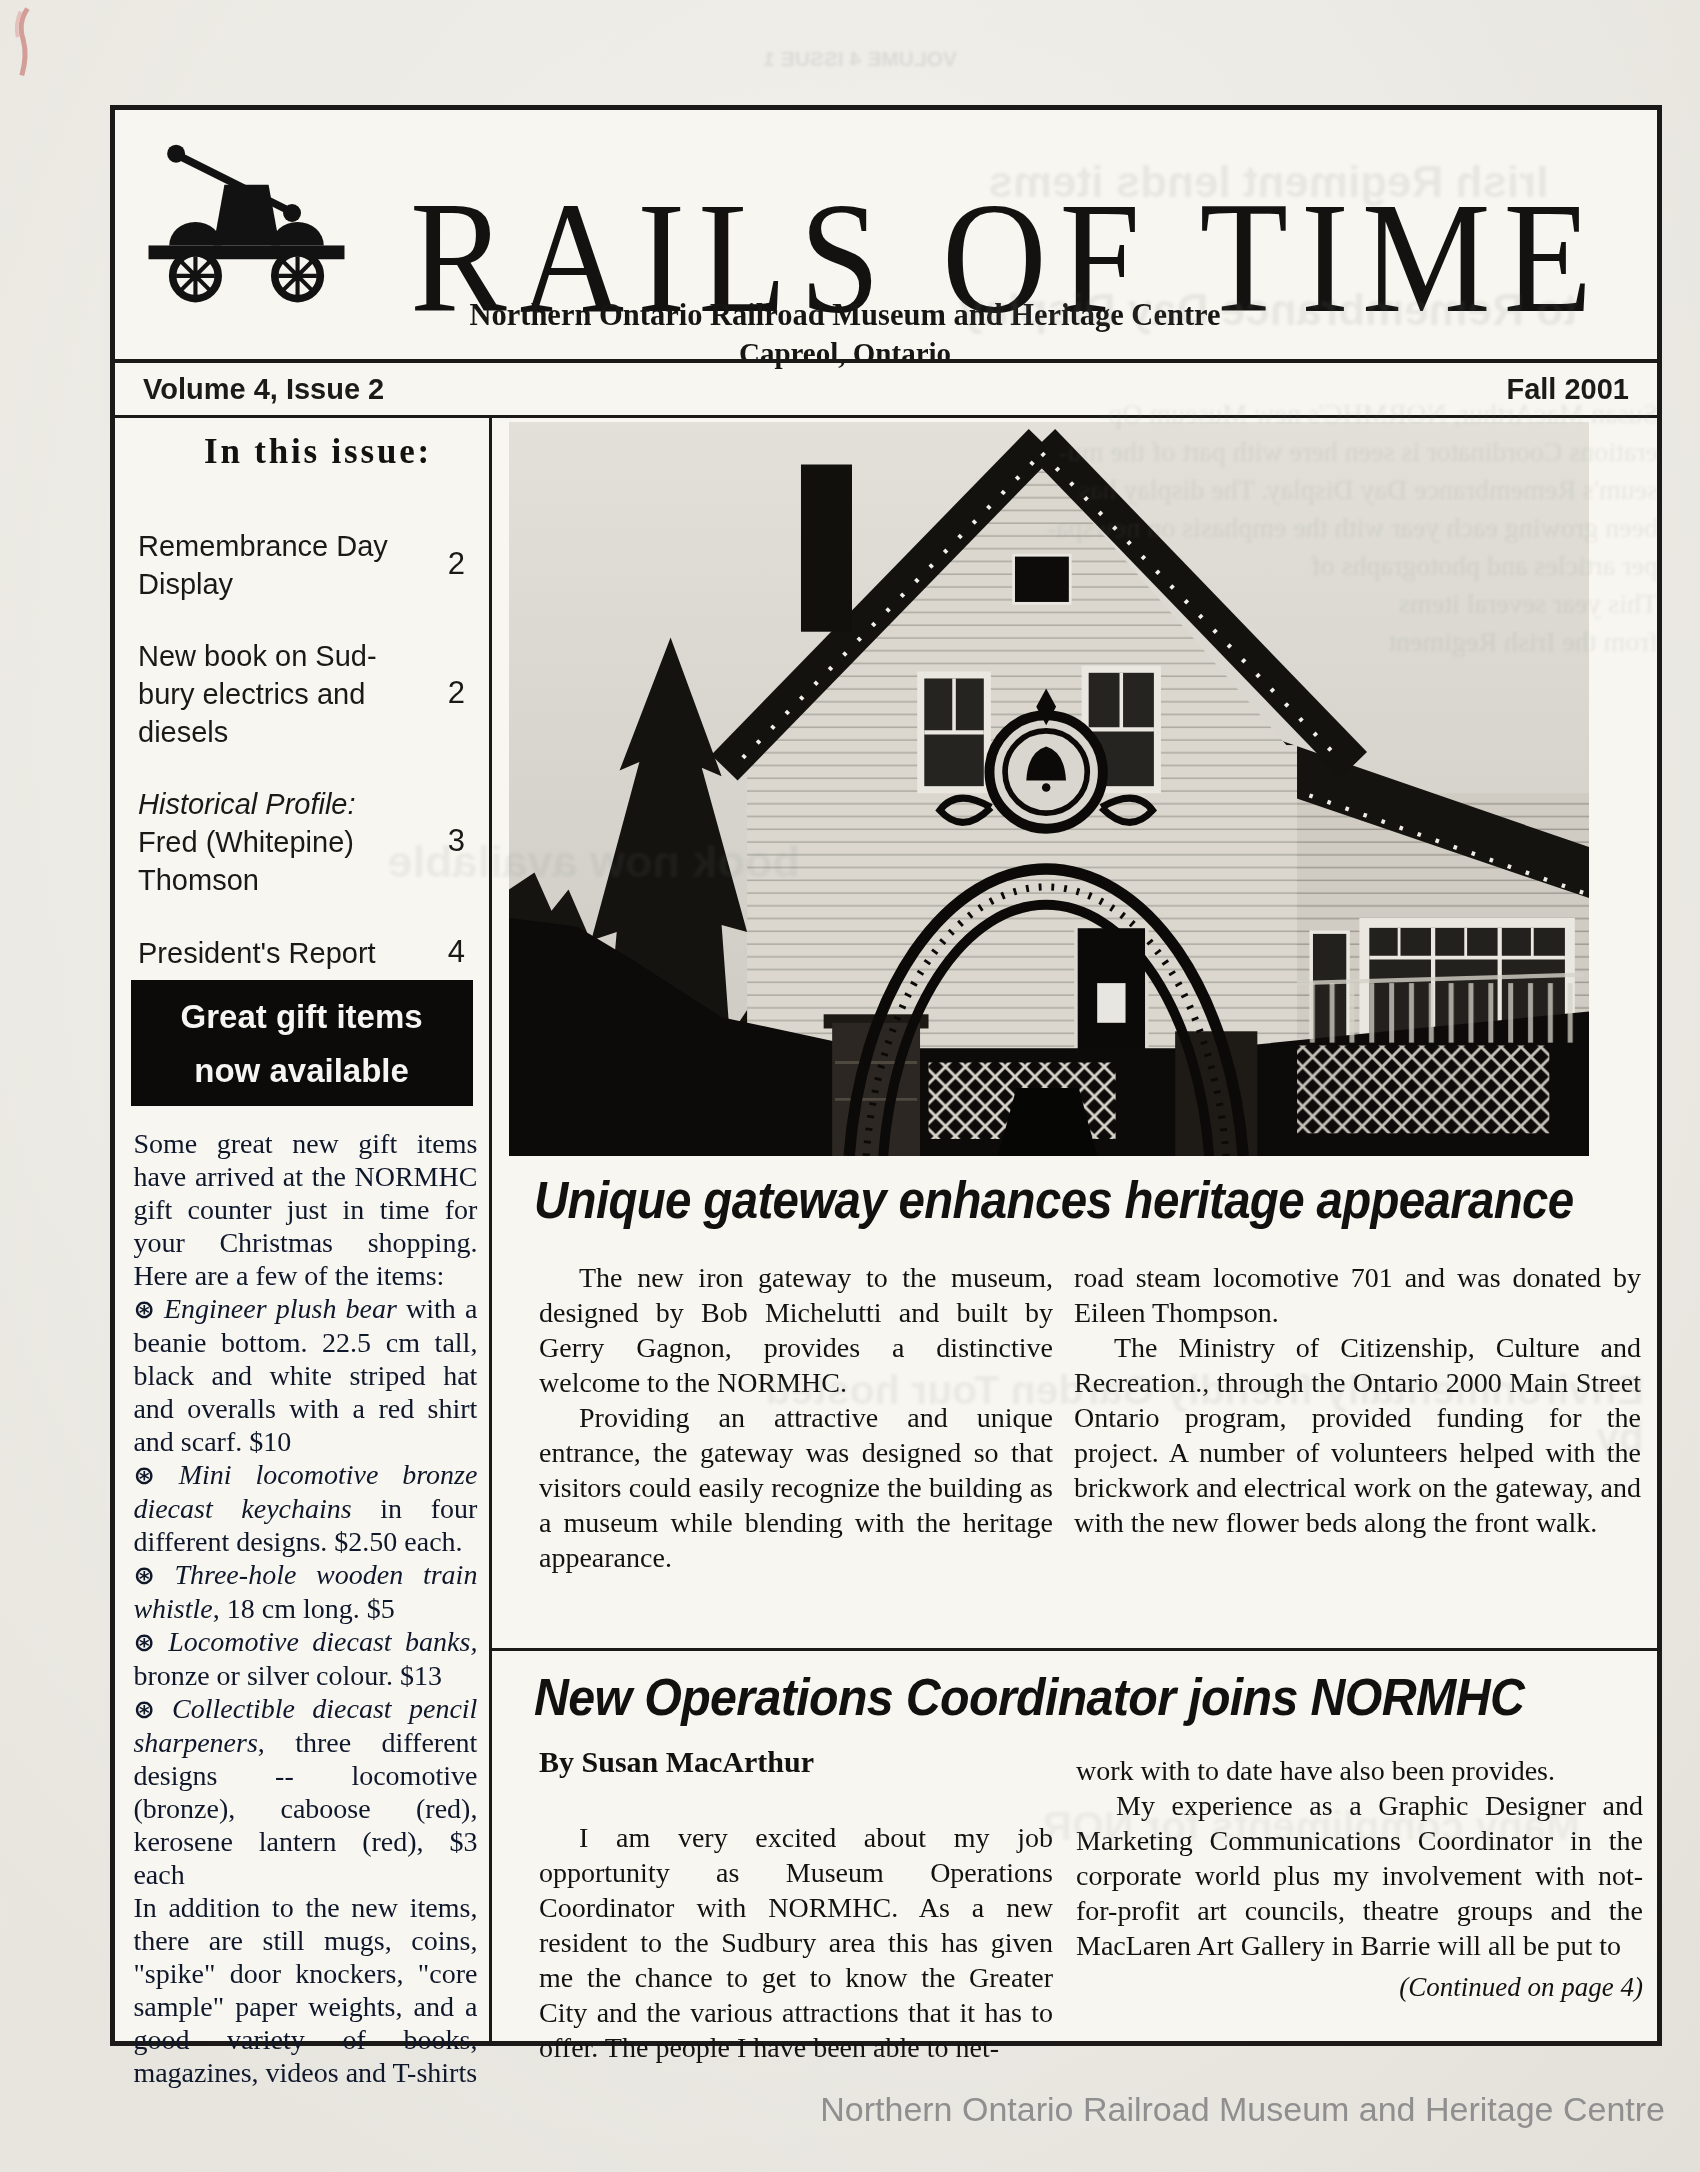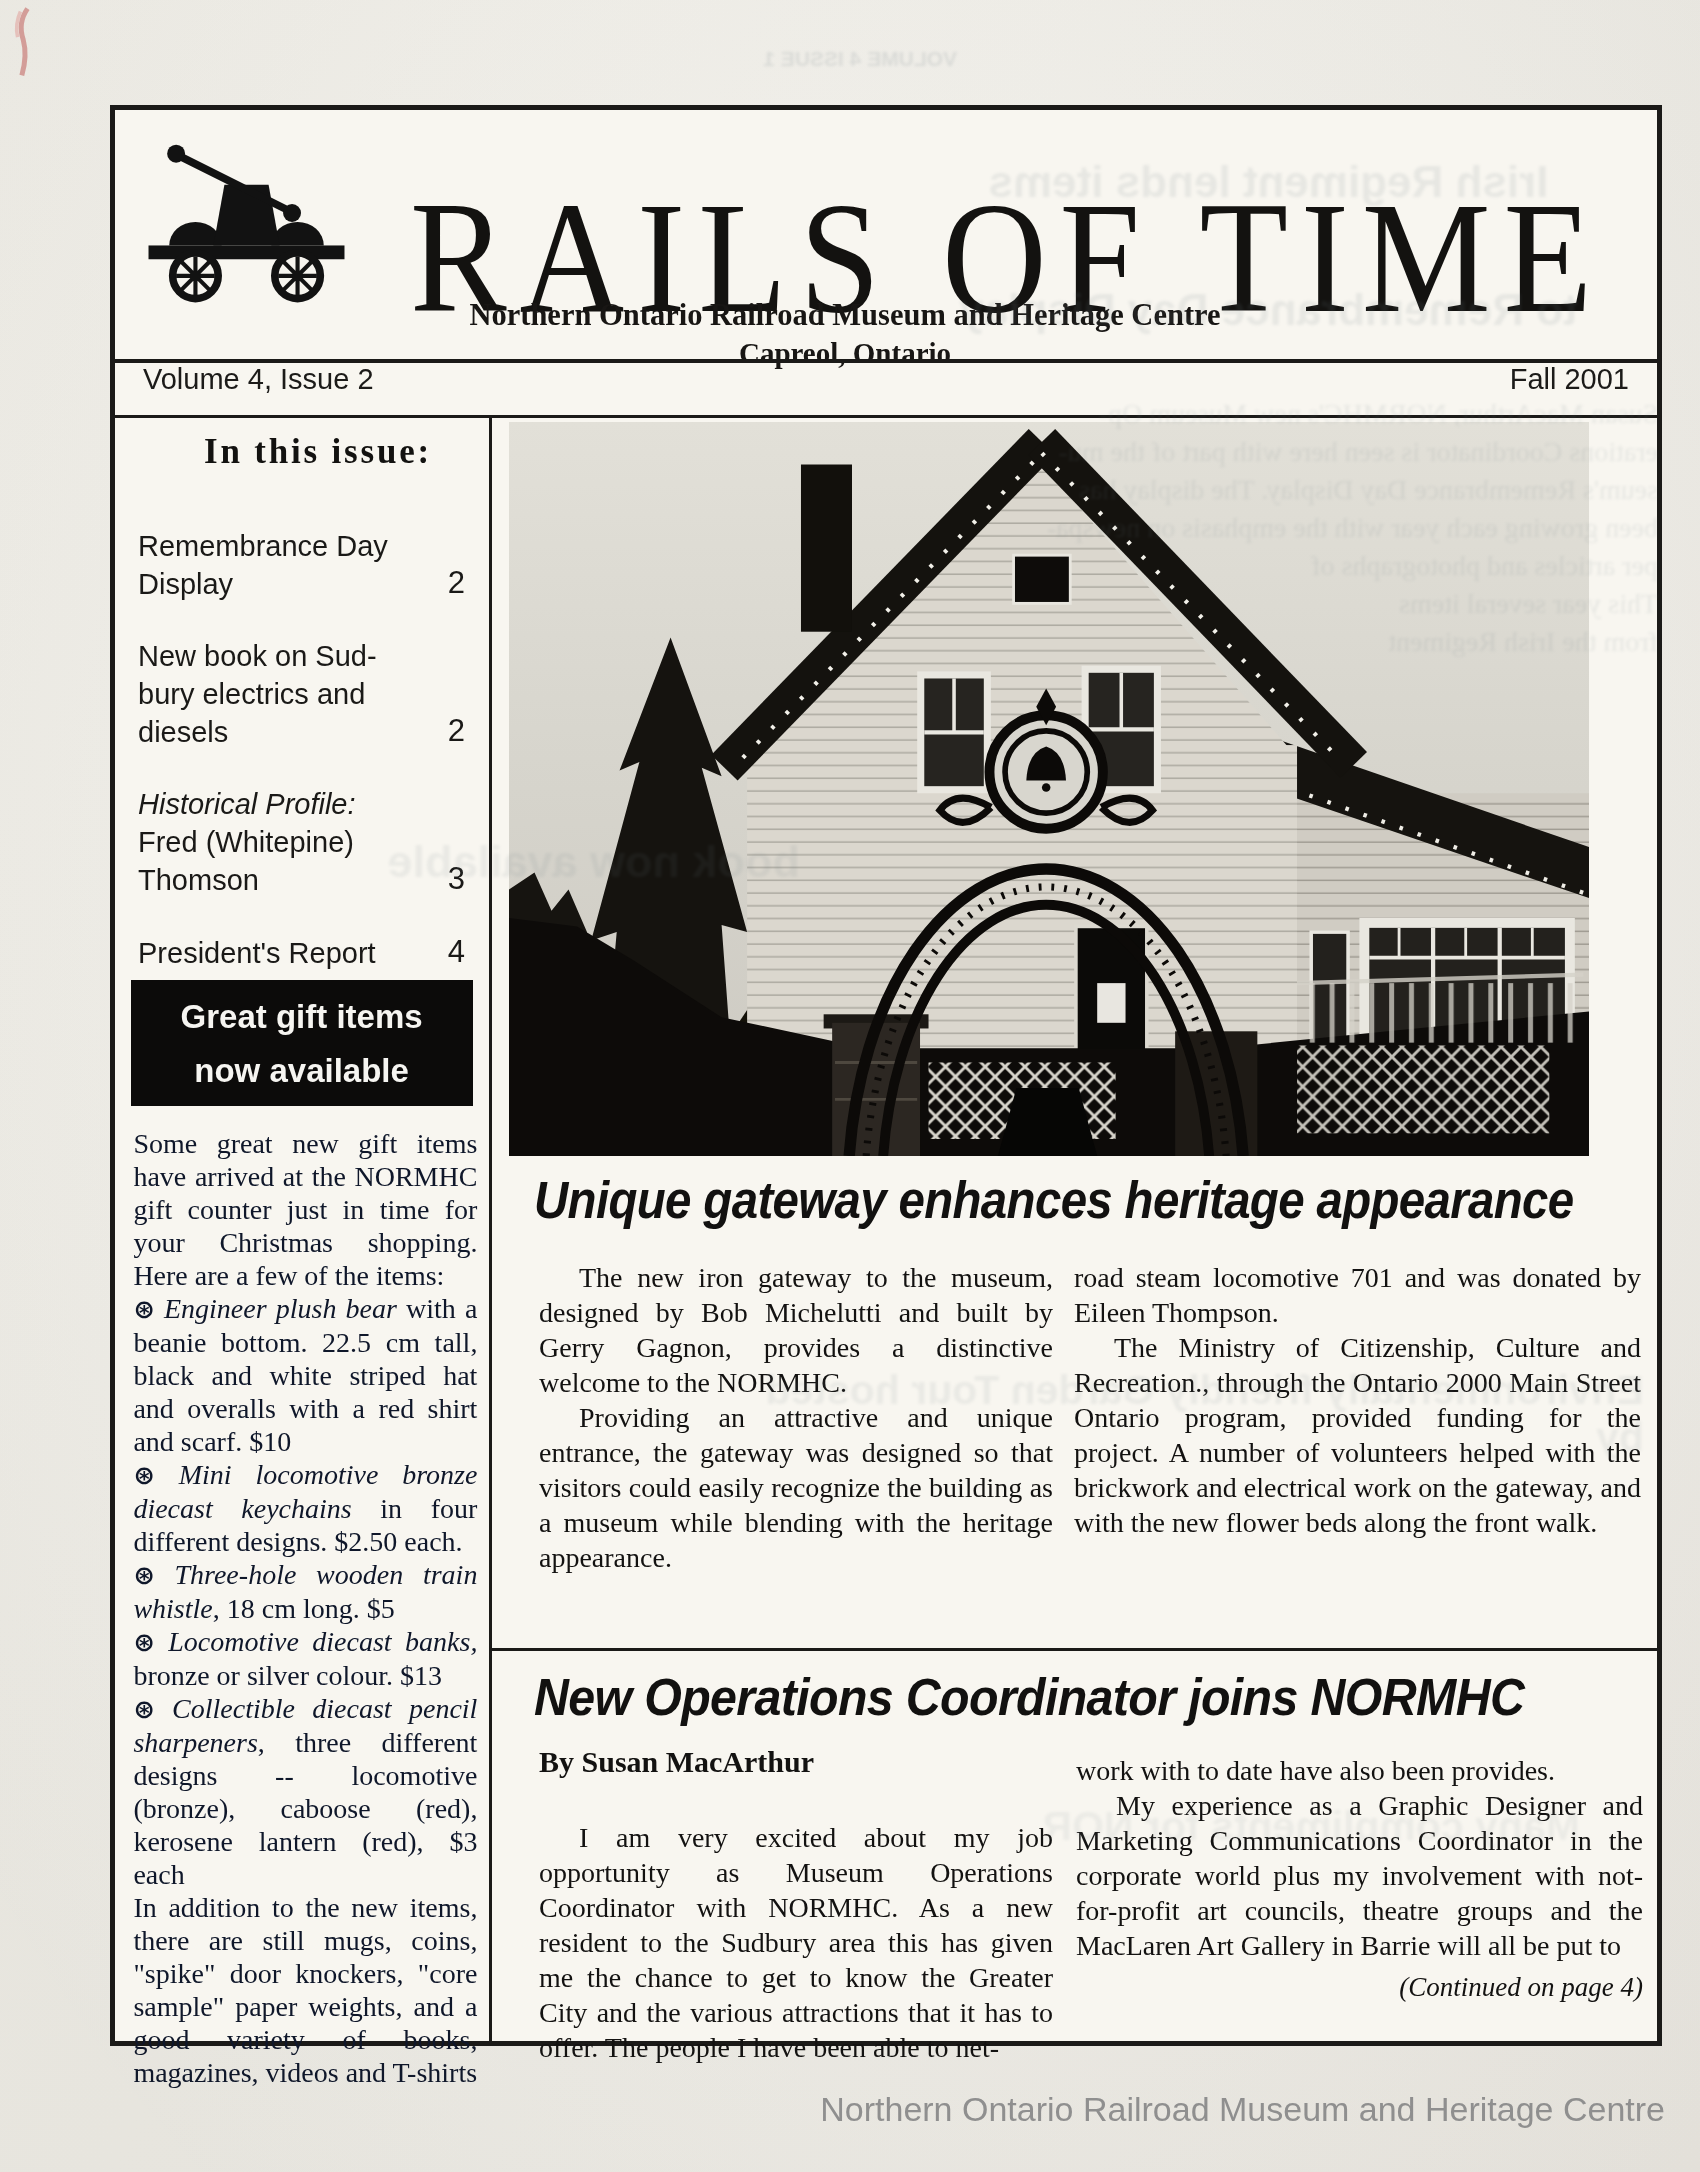--- a/index.html
+++ b/index.html
@@ -15,29 +15,29 @@
         font-size:145px;line-height:1;font-weight:400;letter-spacing:12.8px;white-space:nowrap;
         transform:scaleY(1.1);transform-origin:top center;color:#131210;}
   .mast-sub{position:absolute;left:0;width:1460px;text-align:center;font-weight:700;color:#181614;}
   .sub1{top:188px;font-size:30.5px;}
   .sub2{top:227px;font-size:29px;}
   .rule{position:absolute;background:#1b1a18;}
   .rule1{left:0;right:0;top:249px;height:3.5px;}
   .rule2{left:0;right:0;top:305px;height:2.8px;}
   .rule3{left:374px;right:0;top:1538px;height:2.8px;}
   .issuebar{position:absolute;left:0;right:0;top:253px;height:52px;display:flex;
-        justify-content:space-between;padding:0 28px;box-sizing:border-box;
-        font-family:"Liberation Sans","DejaVu Sans",sans-serif;font-size:29px;font-weight:400;color:#1c1b19;}
+        align-items:center;justify-content:space-between;padding:0 28px;box-sizing:border-box;
+        font-family:"Liberation Sans","DejaVu Sans",sans-serif;font-size:29px;font-weight:700;color:#1c1b19;}
   .vdivider{position:absolute;left:374px;top:305px;width:2.8px;bottom:0;background:#1b1a18;}
   
   .toc-head{position:absolute;left:16px;top:322px;width:374px;text-align:center;
         font-size:35px;font-weight:700;letter-spacing:2.8px;color:#131210;}
   .toc{position:absolute;left:23px;top:417px;width:327px;
         font-family:"Liberation Sans","DejaVu Sans",sans-serif;font-size:29px;line-height:38px;color:#1a1917;}
-  .toc-item{display:flex;justify-content:space-between;align-items:flex-end;margin-bottom:34px;}
+  .toc-item{display:flex;justify-content:space-between;align-items:center;margin-bottom:34px;}
   .toc-page{font-size:31px;padding-bottom:1.4px;}
   .toc-label em{font-style:italic;}
   .promo{position:absolute;left:15.6px;top:870px;width:342px;height:126px;background:#0c0b0a;
         text-align:center;font-family:"Liberation Sans","DejaVu Sans",sans-serif;
         color:#f6f5f1;font-size:33px;font-weight:700;line-height:54px;padding-top:10px;box-sizing:border-box;}
   .gift{position:absolute;left:18.4px;top:1017px;width:344px;font-size:28px;line-height:33px;
         text-align:justify;color:#0f172a;}
   .gift .gift-entry{margin:0;}
   .gift em{font-style:italic;}
   .wheel-bullet{font-family:"DejaVu Sans",sans-serif;font-weight:700;font-size:25.5px;}

